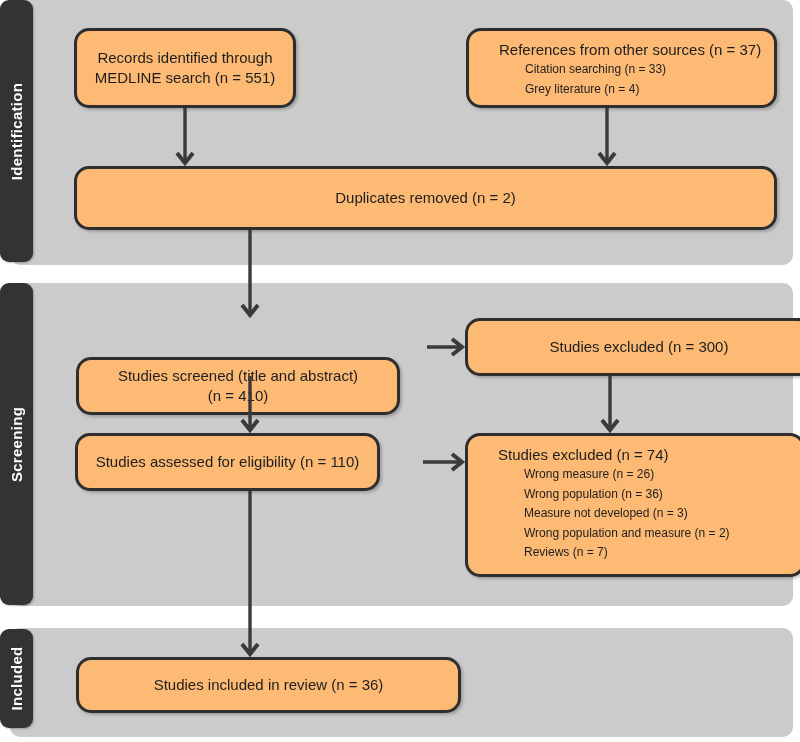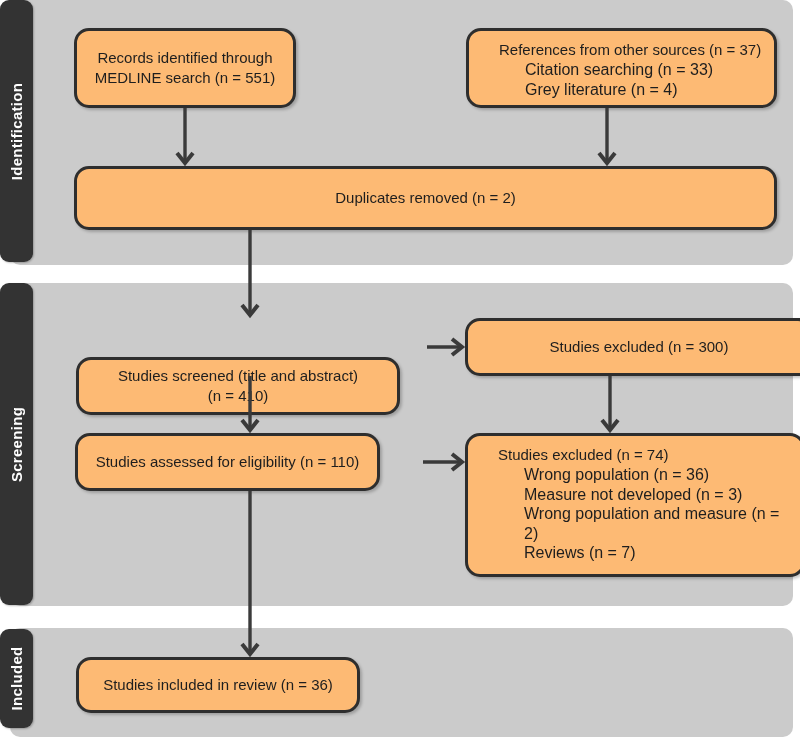--- a/index.html
+++ b/index.html
@@ -23,22 +23,22 @@
   .fbox{
     position:absolute;background:#fdba74;border:3px solid var(--box-border,#2e2e2e);
     border-radius:15px;box-sizing:border-box;
     box-shadow:2px 2px 3px rgba(0,0,0,0.22);
     display:flex;flex-direction:column;justify-content:center;
     font-size:15px;line-height:20px;
   }
   .fbox.center{align-items:center;text-align:center;}
   .fbox.listy{justify-content:flex-start;align-items:flex-start;text-align:left;}
   .fbox .title{font-size:15px;line-height:21px;}
-  .fbox .sub{font-size:16px;line-height:19.5px;padding-left:26px;}
-  .listy .inner{padding:8px 8px 6px 6px;margin-left:24px;}
+  .fbox .sub{font-size:12px;line-height:19.5px;padding-left:26px;}
+  .listy .inner{padding:8px 8px 6px 30px;}
   svg.arrows{position:absolute;left:0;top:0;pointer-events:none;}
 </style>
 </head>
 <body>
 
 <div class="canvas">
 
   <div class="panel" style="top:0;height:265px;"></div>
   <div class="panel" style="top:283px;height:323px;"></div>
   <div class="panel" style="top:628px;height:109px;"></div>
@@ -79,28 +79,29 @@
     <div>Studies excluded (n = 300)</div>
   </div>
 
   <div class="fbox center" style="left:75px;top:433px;width:305px;height:58px;">
     <div>Studies assessed for eligibility (n = 110)</div>
   </div>
 
   <div class="fbox listy" style="left:465px;top:433px;width:340px;height:144px;">
     <div class="inner">
       <div class="title">Studies excluded (n = 74)</div>
+      <div class="sub">Wrong measure (n = 26)</div>
       <div class="sub">Wrong population (n = 36)</div>
       <div class="sub">Measure not developed (n = 3)</div>
       <div class="sub">Wrong population and measure (n = 2)</div>
       <div class="sub">Reviews (n = 7)</div>
     </div>
   </div>
 
-  <div class="fbox center" style="left:76px;top:657px;width:284px;height:56px;">
+  <div class="fbox center" style="left:76px;top:657px;width:385px;height:56px;">
     <div>Studies included in review (n = 36)</div>
   </div>
 
   <svg class="arrows" width="800" height="742" viewBox="0 0 800 742" id="arrow-layer">
       <g>
         <line x1="185" y1="108" x2="185" y2="163" stroke="#3a3a3a" stroke-width="3.4"></line>
         <polyline points="177,153 185,163 193,153" fill="none" stroke="#3a3a3a" stroke-width="4" stroke-linejoin="miter"></polyline>
       </g>
       <g>
         <line x1="607" y1="108" x2="607" y2="163" stroke="#3a3a3a" stroke-width="3.4"></line>

